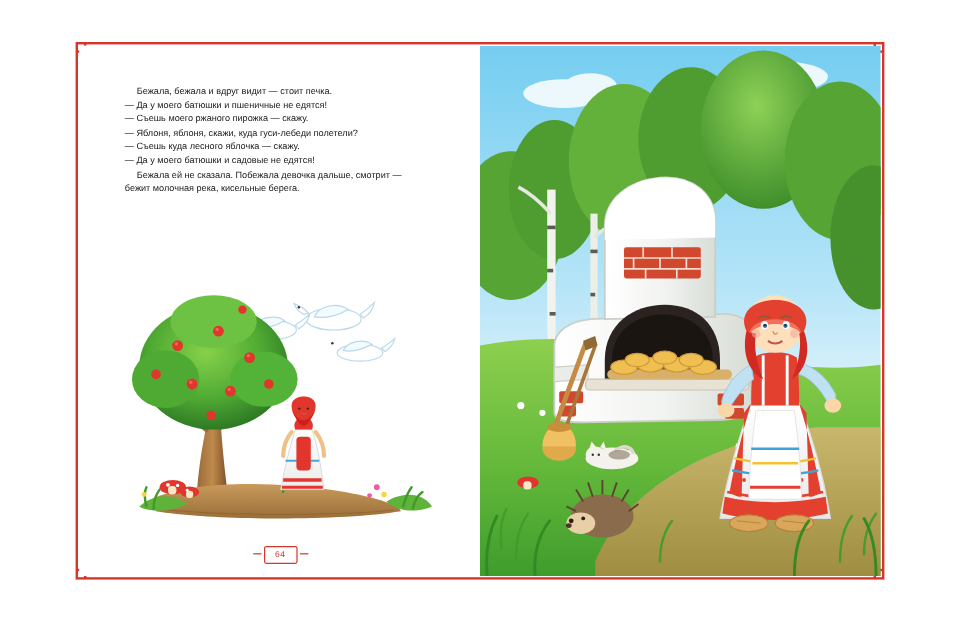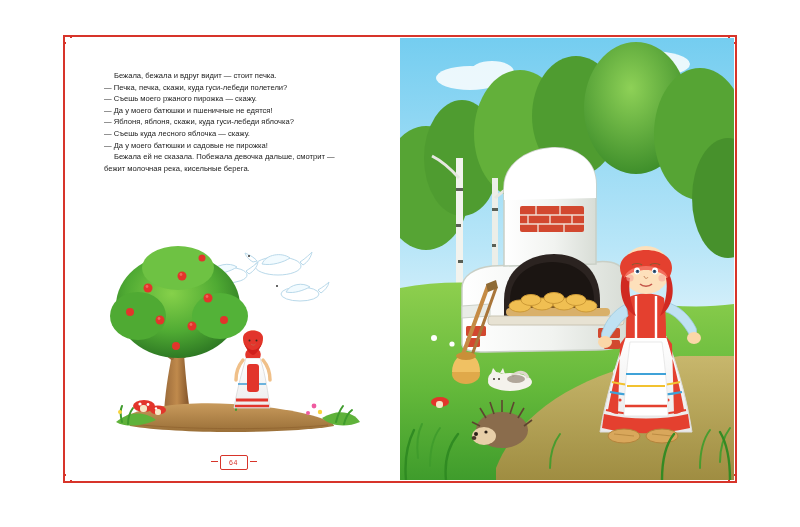--- a/index.html
+++ b/index.html
@@ -149,26 +149,25 @@
     <div class="corner br">
         <span class="h"></span>
         <span class="v"></span>
       </div>
   </div>
 
   <div class="left-page">
 
     <div class="text-block">
       <p class="indent">Бежала, бежала и вдруг видит — стоит печка.</p>
-      <p>— Печка, печка, скажи, куда гуси-лебеди полетели?</p>
+      <p>— Да у моего батюшки и пшеничные не едятся!</p>
       <p>— Съешь моего ржаного пирожка — скажу.</p>
-      <p>— Да у моего батюшки и пшеничные не едятся!</p>
-      <p>— Яблоня, яблоня, скажи, куда гуси-лебеди яблочка?</p>
+      <p>— Яблоня, яблоня, скажи, куда гуси-лебеди полетели?</p>
       <p>— Съешь куда лесного яблочка — скажу.</p>
-      <p>— Да у моего батюшки и садовые не пирожка!</p>
+      <p>— Да у моего батюшки и садовые не едятся!</p>
       <p class="indent">Бежала ей не сказала. Побежала девочка дальше, смотрит — бежит молочная река, кисельные берега.</p>
     </div>
 
     <div class="illus-left">
       <svg width="300" height="230" viewBox="0 0 300 230" xmlns="http://www.w3.org/2000/svg">
         <defs>
           <radialGradient id="foliage" cx="45%" cy="38%" r="62%">
             <stop offset="0%" stop-color="#86d14a"></stop>
             <stop offset="60%" stop-color="#4faa33"></stop>
             <stop offset="100%" stop-color="#2f7a24"></stop>

